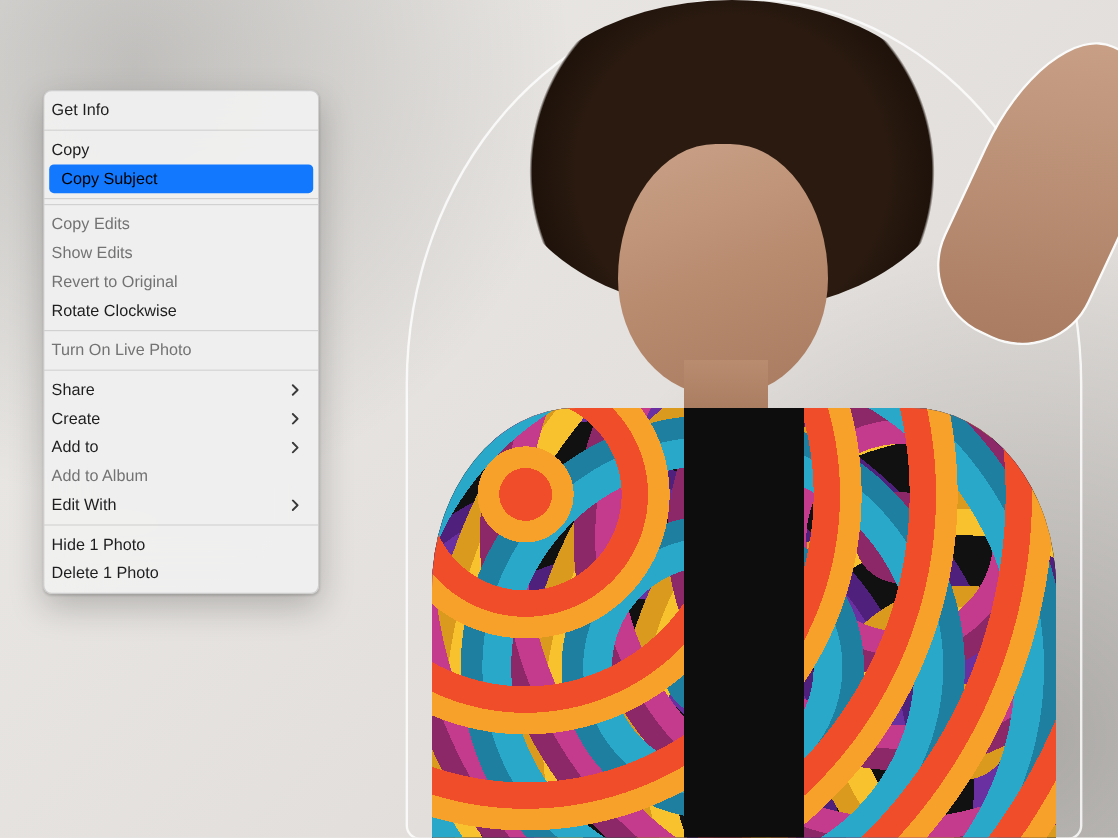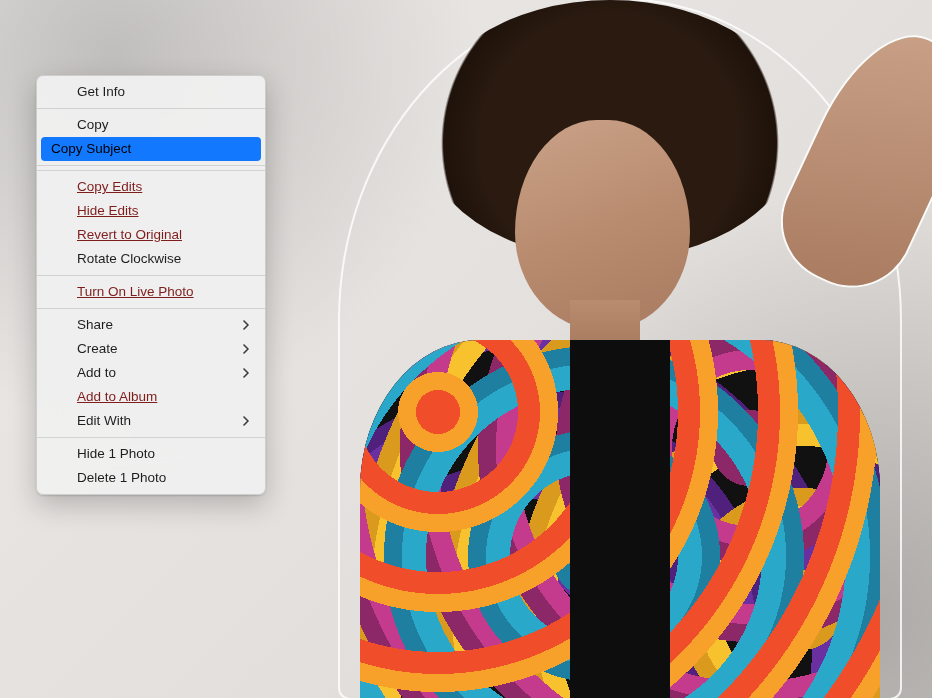--- a/index.html
+++ b/index.html
@@ -123,35 +123,33 @@
     box-shadow: 0 10px 28px rgba(0,0,0,0.22), 0 1px 2px rgba(0,0,0,0.15);
     padding: 4px 0;
     font-size: 13.5px;
     color: #1e1e1e;
     backdrop-filter: blur(20px);
   }
   .menu-item {
     display: flex;
     align-items: center;
     justify-content: space-between;
-    padding: 3px 14px 3px 26px;
+    padding: 3px 14px 3px 6px;
     line-height: 18px;
     cursor: default;
-    margin-left: 14px;
   }
   .menu-item.highlighted {
     background: #1279ff;
     color: #000000;
     border-radius: 4px;
     margin: 0 4px;
     padding: 3px 10px 3px 10px;
   }
   .menu-item.disabled {
-    color: #7f1d1d;
-    text-decoration: underline;
+    color: #737373;
   }
   .menu-sep {
     height: 1px;
     background: rgba(0,0,0,0.12);
     margin: 4px 0;
   }
   .chevron {
     width: 10px;
     height: 10px;
     flex-shrink: 0;
@@ -187,21 +185,21 @@
     </div>
     <div class="menu-item highlighted">
       <span>Copy Subject</span>
     </div>
     <div class="menu-sep"></div>
     <div class="menu-sep"></div>
     <div class="menu-item disabled">
       <span>Copy Edits</span>
     </div>
     <div class="menu-item disabled">
-      <span>Hide Edits</span>
+      <span>Show Edits</span>
     </div>
     <div class="menu-item disabled">
       <span>Revert to Original</span>
     </div>
     <div class="menu-item">
       <span>Rotate Clockwise</span>
     </div>
     <div class="menu-sep"></div>
     <div class="menu-item disabled">
       <span>Turn On Live Photo</span>

